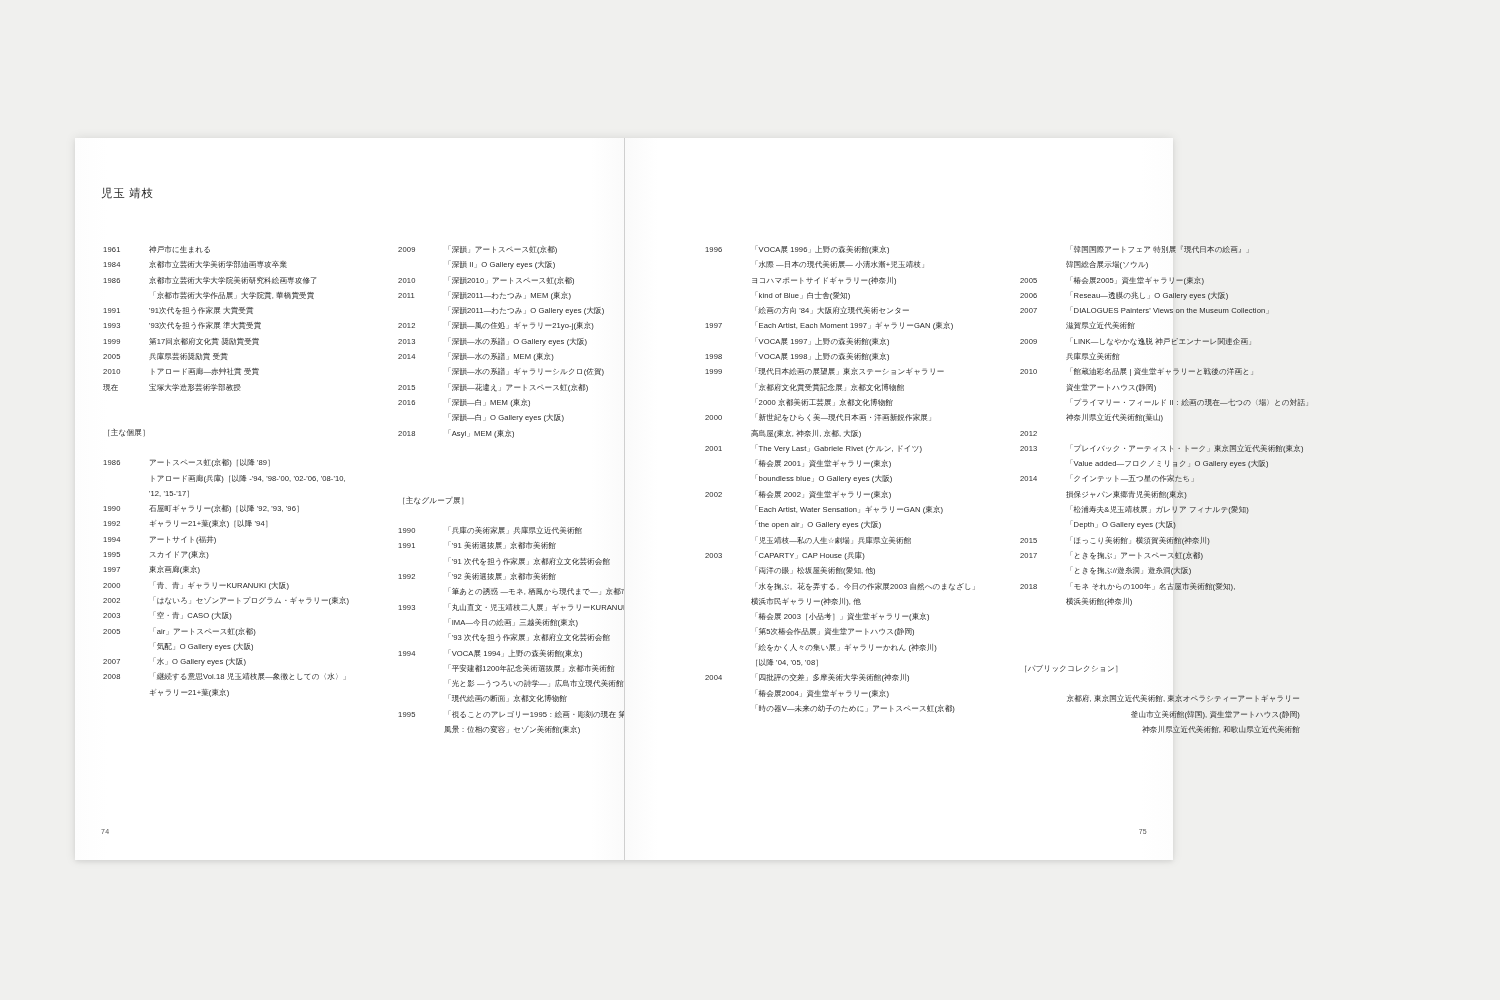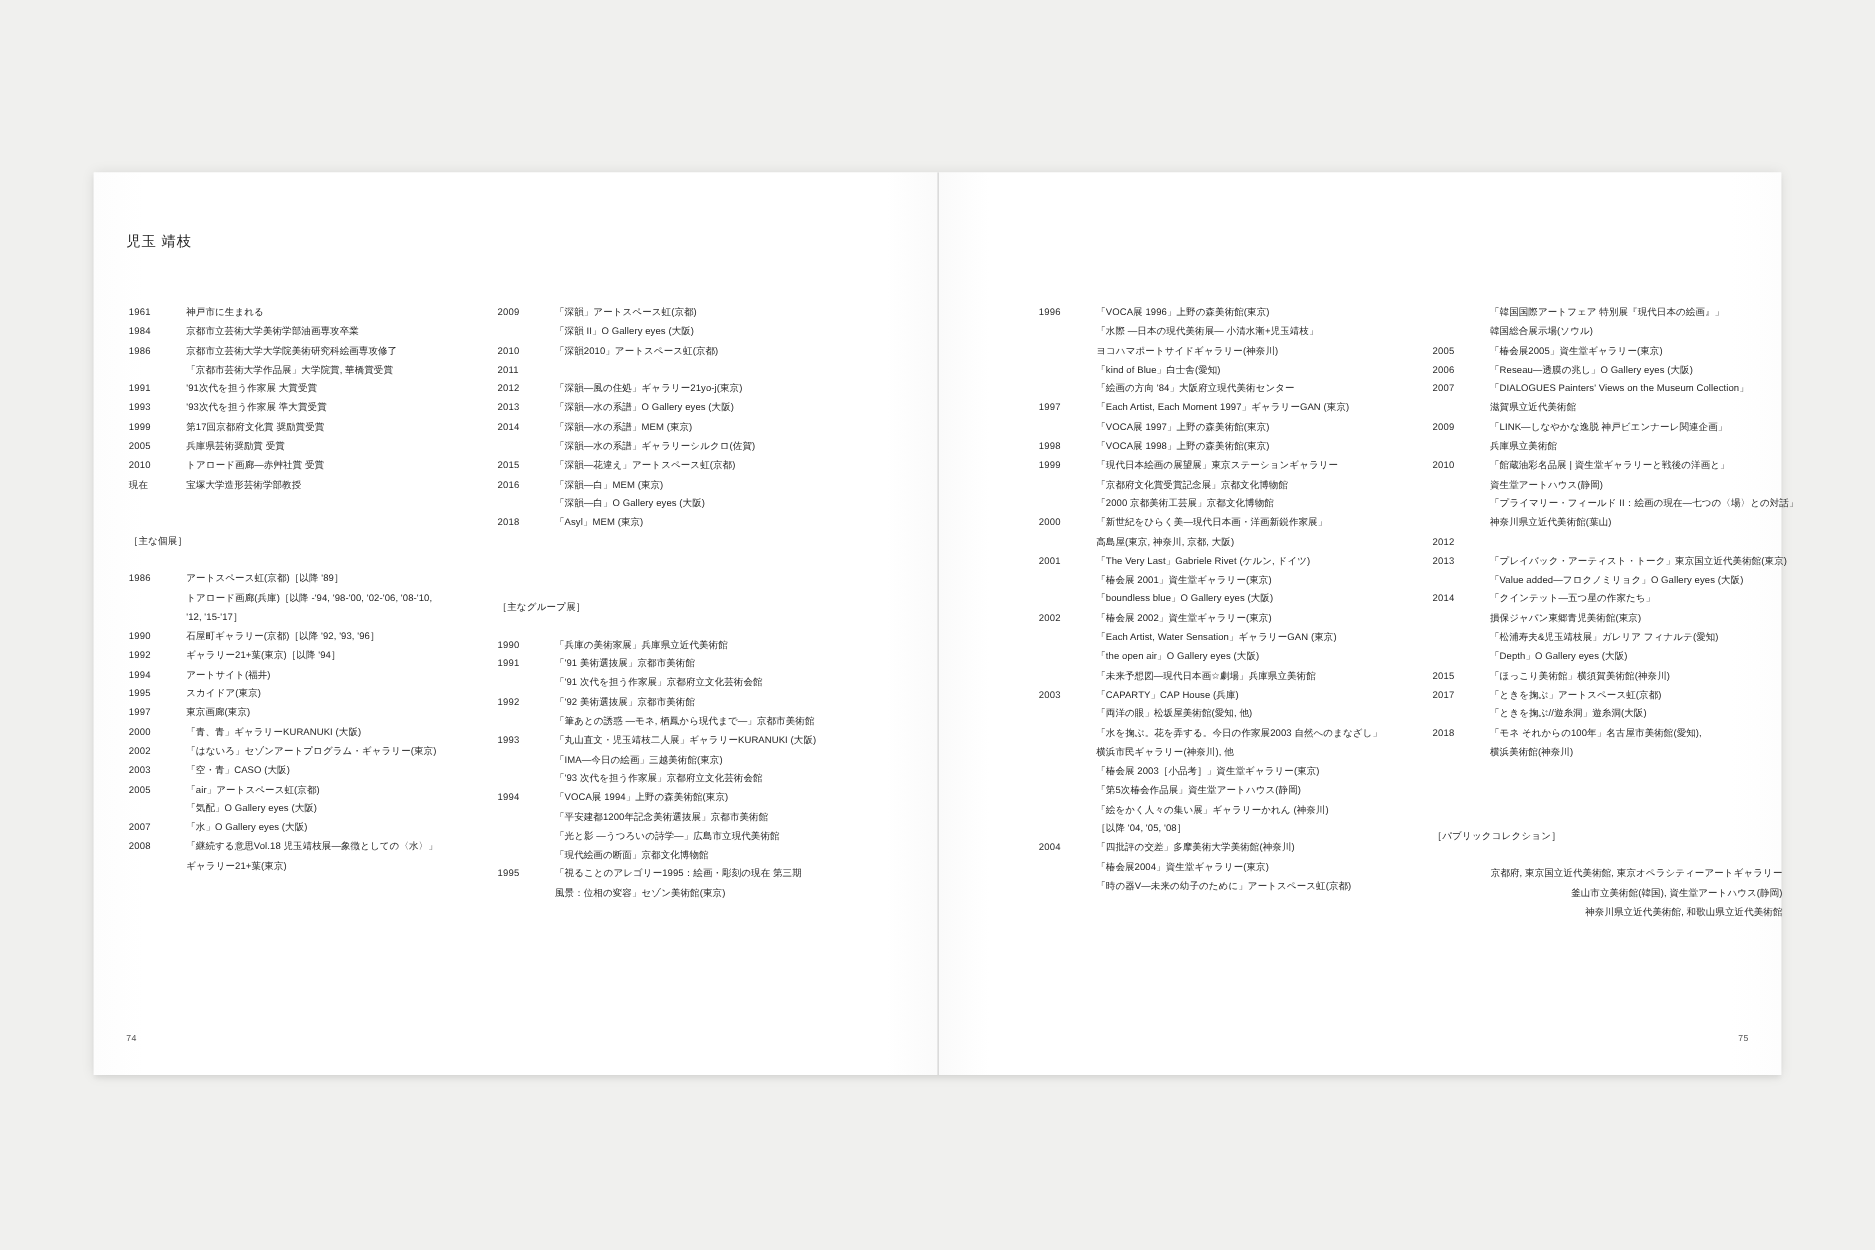--- a/index.html
+++ b/index.html
@@ -12,21 +12,21 @@
     height: 1000px;
     background: #f0f0ee;
     font-family: "Liberation Sans", "DejaVu Sans", sans-serif;
     overflow: hidden;
   }
 
   .spread {
     position: absolute;
     left: 75px;
     top: 138px;
-    width: 1350px;
+    width: 1098px;
     height: 722px;
     background: #ffffff;
     box-shadow: 0 0 10px rgba(0,0,0,0.10), 0 2px 4px rgba(0,0,0,0.06);
     display: flex;
   }
 
   .page {
     position: relative;
     width: 675px;
     height: 722px;
@@ -283,20 +283,24 @@
               </div>
             </div>
             <div class="entry">
               <div class="yr">2010</div>
               <div class="txt">
                 <span class="ln">「深韻2010」アートスペース虹(京都)</span>
               </div>
             </div>
             <div class="entry">
               <div class="yr">2011</div>
+              <div class="txt">
+                <span class="ln">「深韻2011—わたつみ」MEM (東京)</span>
+                <span class="ln">「深韻2011—わたつみ」O Gallery eyes (大阪)</span>
+              </div>
             </div>
             <div class="entry">
               <div class="yr">2012</div>
               <div class="txt">
                 <span class="ln">「深韻—風の住処」ギャラリー21yo-j(東京)</span>
               </div>
             </div>
             <div class="entry">
               <div class="yr">2013</div>
               <div class="txt">
@@ -438,21 +442,21 @@
                 <span class="ln">「椿会展 2001」資生堂ギャラリー(東京)</span>
                 <span class="ln">「boundless blue」O Gallery eyes (大阪)</span>
               </div>
             </div>
             <div class="entry">
               <div class="yr">2002</div>
               <div class="txt">
                 <span class="ln">「椿会展 2002」資生堂ギャラリー(東京)</span>
                 <span class="ln">「Each Artist, Water Sensation」ギャラリーGAN (東京)</span>
                 <span class="ln">「the open air」O Gallery eyes (大阪)</span>
-                <span class="ln">「未来予想図—現代日本画☆劇場」兵庫県立美術館</span>
+                <span class="ln">「児玉靖枝—私の人生☆劇場」兵庫県立美術館</span>
               </div>
             </div>
             <div class="entry">
               <div class="yr">2003</div>
               <div class="txt">
                 <span class="ln">「CAPARTY」CAP House (兵庫)</span>
                 <span class="ln">「両洋の眼」松坂屋美術館(愛知, 他)</span>
                 <span class="ln">「水を掬ぶ。花を弄する。今日の作家展2003 自然へのまなざし」</span>
                 <span class="ln">横浜市民ギャラリー(神奈川), 他</span>
                 <span class="ln">「椿会展 2003［小品考］」資生堂ギャラリー(東京)</span>

